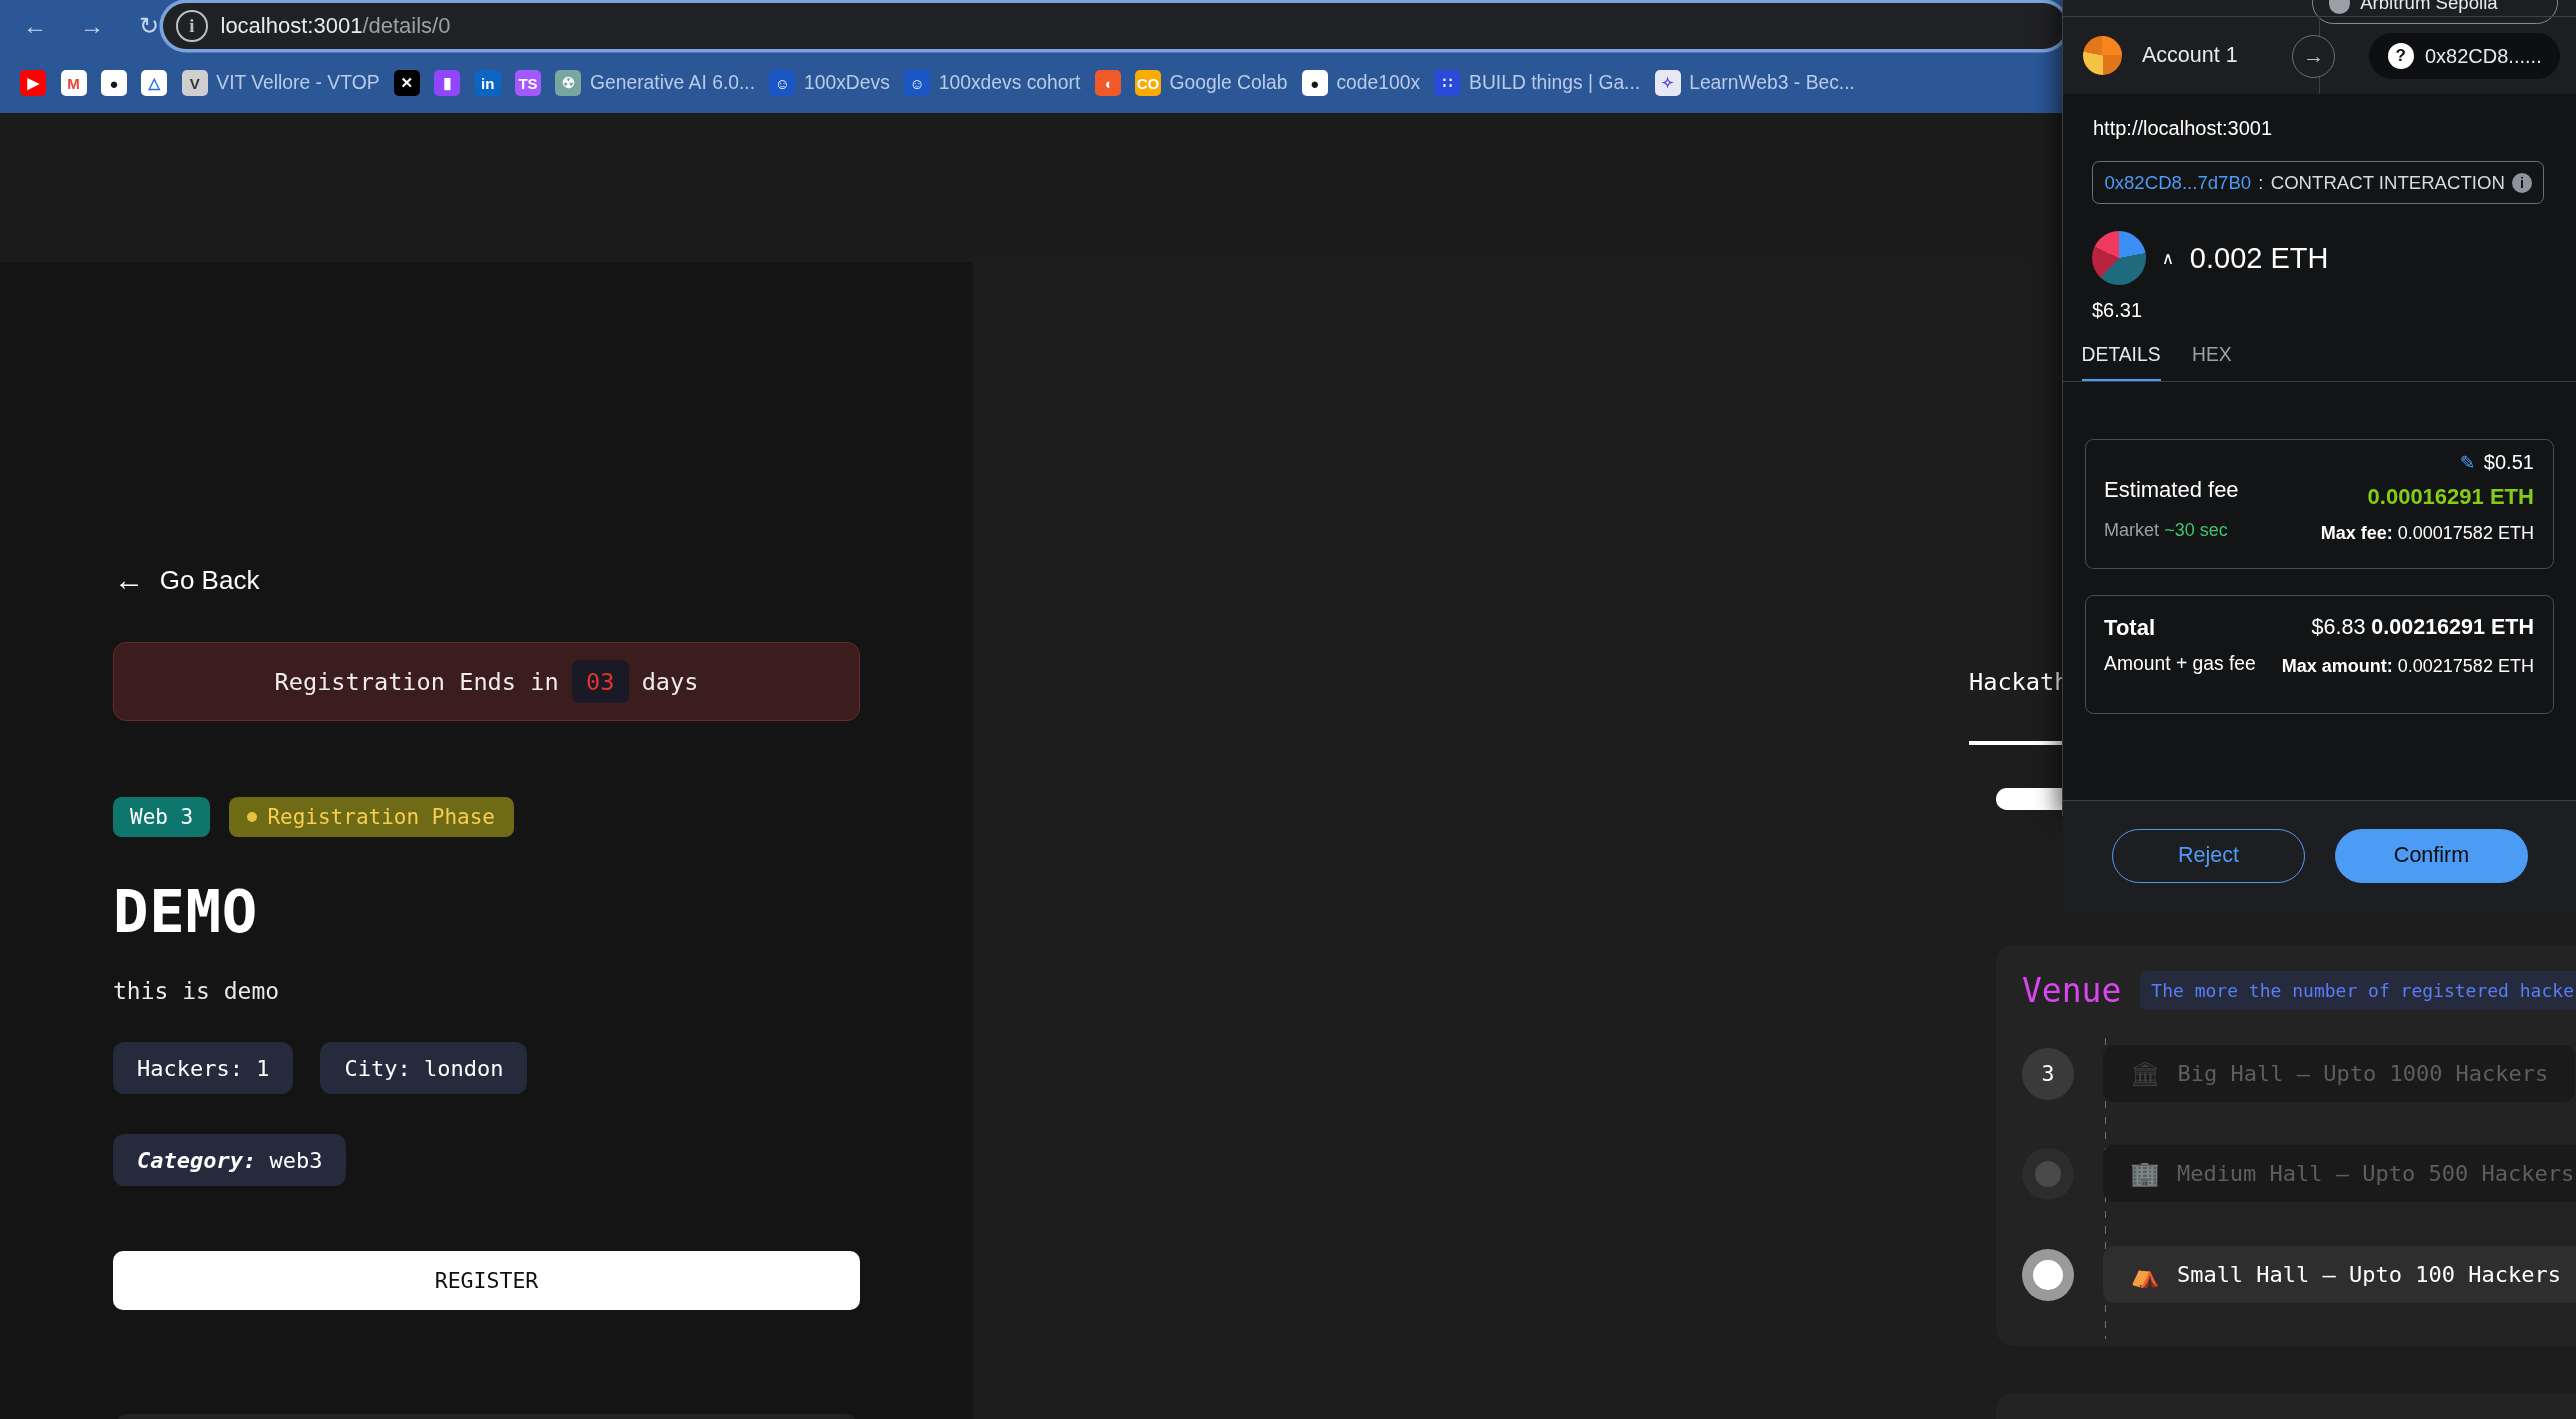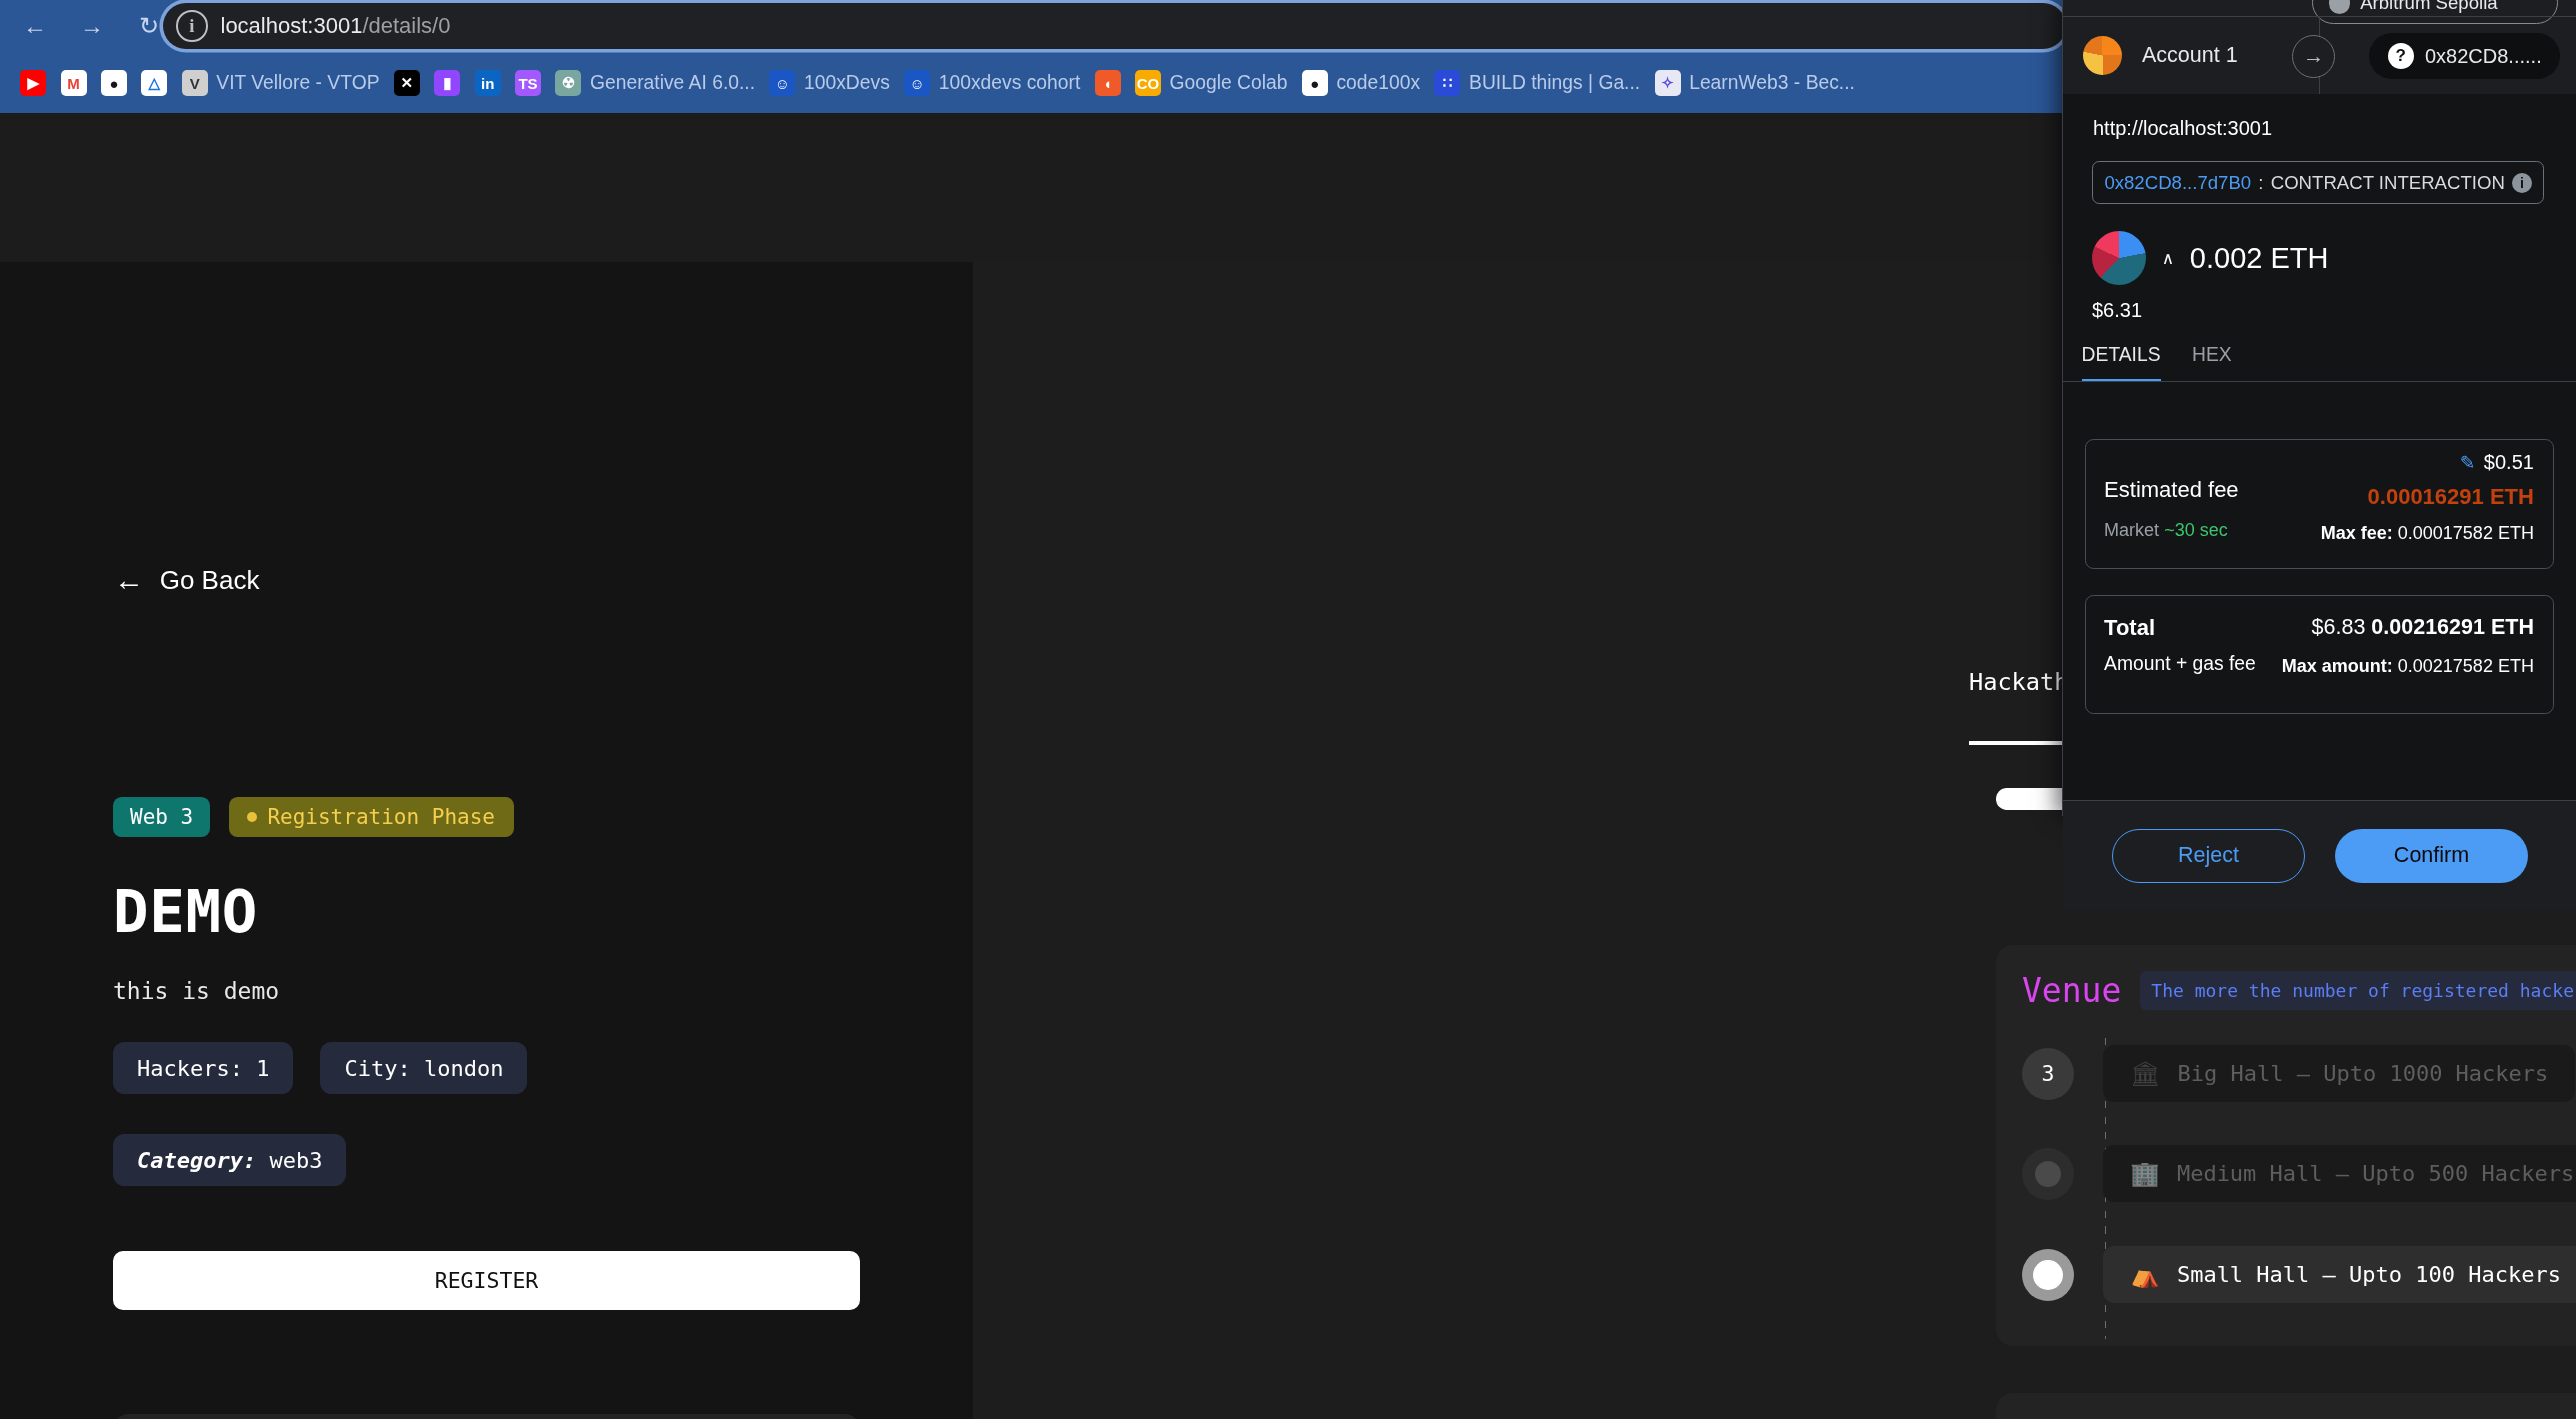--- a/index.html
+++ b/index.html
@@ -142,21 +142,21 @@
   .mm-box { position:absolute; left:21.5px; width:469px; border:0.7px solid #4a4f55; border-radius:8.6px; }
   #fee-box { top:345px; height:130px; }
   #total-box { top:501px; height:119px; }
   .mm-l1 { position:absolute; left:18.6px; top:37px; color:#ffffff; font-size:22px; }
   .mm-l2 { position:absolute; left:18.6px; top:80px; font-size:18px;text-align:center; }
   .mm-l2 .mk { color:#9aa0a6; }
   .mm-l2 .sec { color:#3ec46d; }
   .mm-r-edit { position:absolute; right:18.6px; top:11.4px; display:flex; align-items:center; gap:8.6px; }
   .mm-r-edit .pen { color:#4c9bf5; font-size:18.6px; }
   .mm-r-edit .usd { color:#ffffff; font-size:20px; }
-  .mm-r1 { position:absolute; right:18.6px; top:44px; color:#c2410c; font-size:22px; font-weight:bold; }
+  .mm-r1 { position:absolute; right:18.6px; top:44px; color:#84cc16; font-size:22px; font-weight:bold; }
   .mm-r2 { position:absolute; right:18.6px; top:83px; font-size:18px; color:#ffffff; }
   .mm-r2 b { font-weight:bold; }
   #total-box .t-l1 { position:absolute; left:18.6px; top:18.6px; color:#ffffff; font-size:22px; font-weight:bold; }
   #total-box .t-l2 { position:absolute; left:18.6px; top:57px; color:#ffffff; font-size:19.3px; }
   #total-box .t-r1 { position:absolute; right:18.6px; top:18.6px; color:#ffffff; font-size:21.5px; }
   #total-box .t-r1 b { font-weight:bold; }
   #total-box .t-r2 { position:absolute; right:18.6px; top:60px; color:#ffffff; font-size:18px; }
   #total-box .t-r2 b { font-weight:bold; }
   #mm-actions { position:absolute; left:0; top:706px; width:514px; height:110px; background:#1c1e21;
                 border-top:0.7px solid #3b4046; display:flex; align-items:center; justify-content:center; gap:30px; }
@@ -269,20 +269,25 @@
   <div id="create-event-btn">
     <span class="mono">Create Event</span>
   </div>
 
   <div id="left-col">
     <div id="go-back">
       <span class="arrow">←</span>
       <span>Go Back</span>
     </div>
 
+    <div id="reg-banner">
+      <span class="txt mono">Registration Ends in</span>
+      <span class="daybox mono">03</span>
+      <span class="txt mono">days</span>
+    </div>
 
     <div id="tags-row">
       <div class="tag-web3 mono">Web 3</div>
       <div class="tag-phase mono">
         <span class="dot"></span>
         <span>Registration Phase</span>
       </div>
     </div>
 
     <div id="demo-title" class="mono">DEMO</div>

